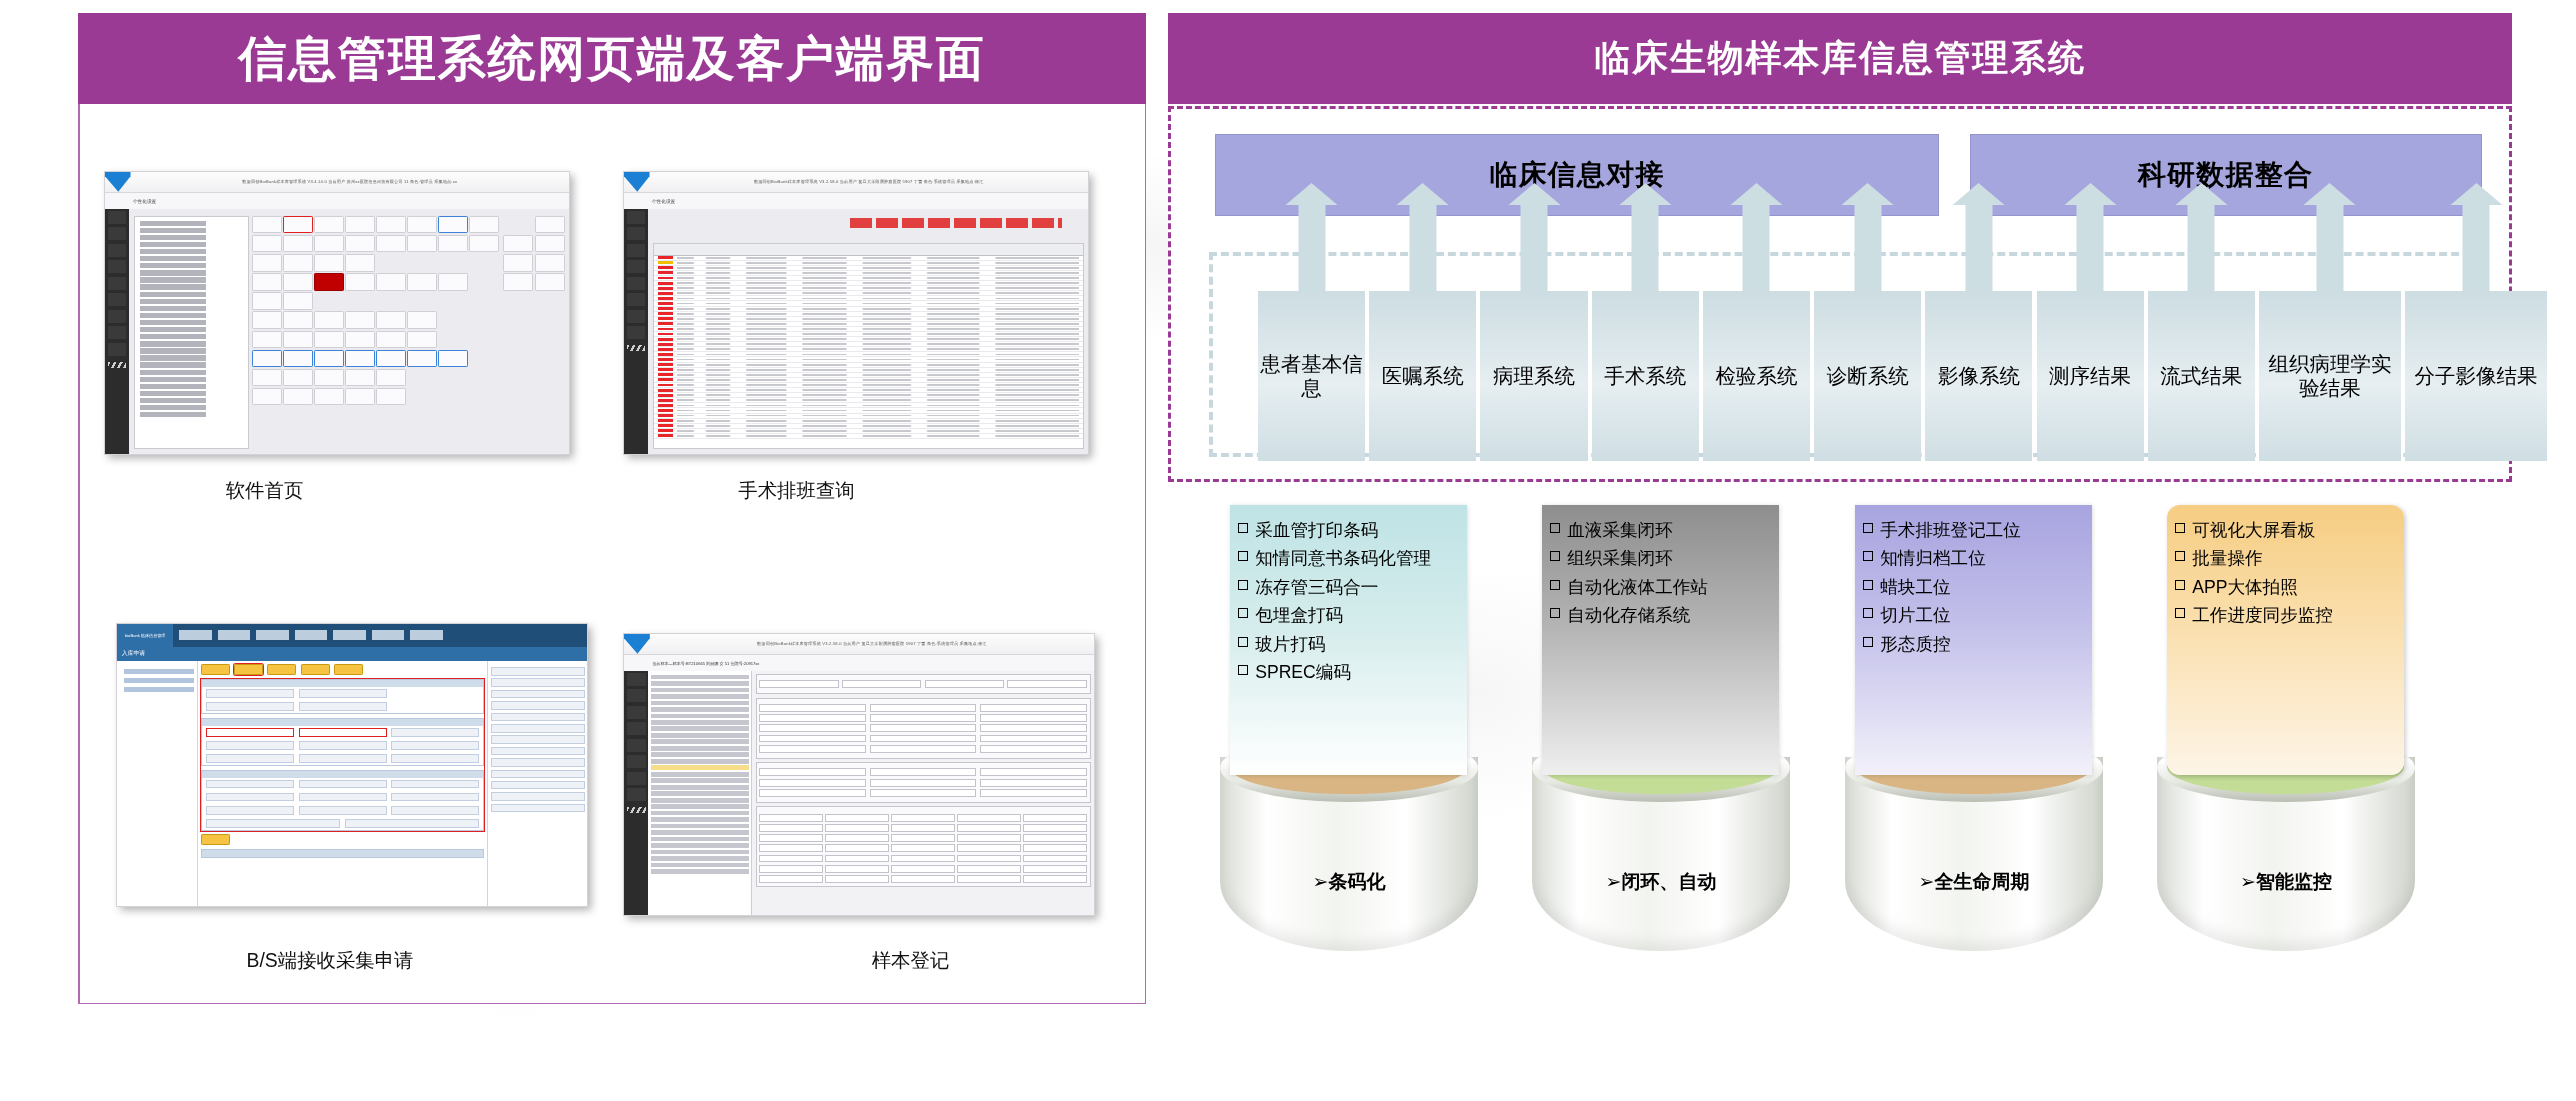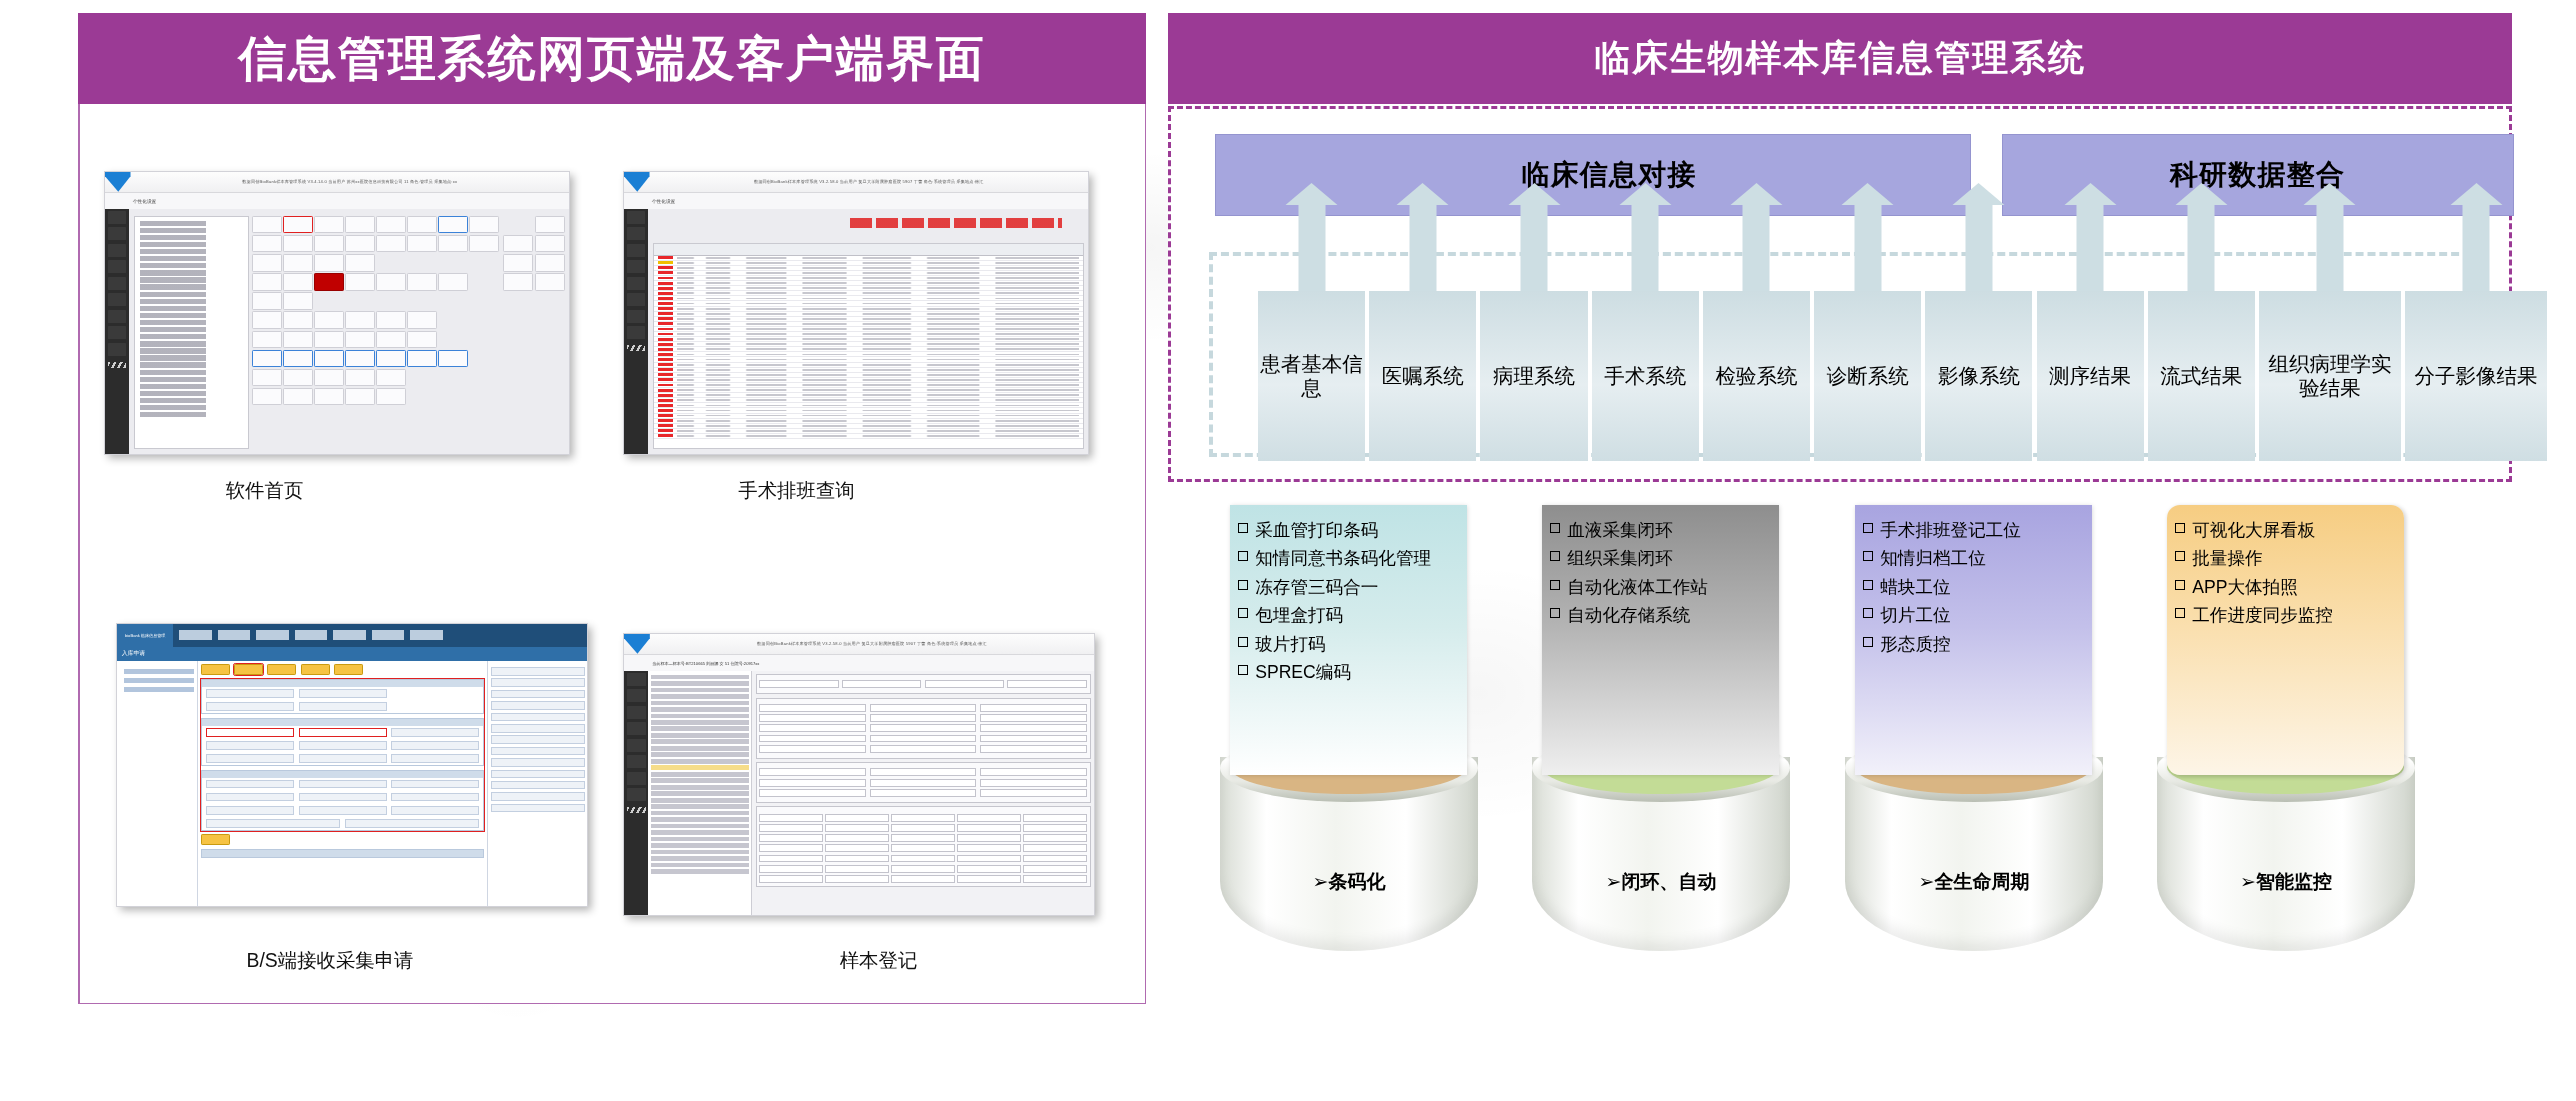--- a/index.html
+++ b/index.html
@@ -113,21 +113,21 @@
   .cfgrid i{height:5.9px;background:#fff;border:0.6px solid #c3c3cc;}
 
   
   .integration{position:absolute;left:1168px;top:106px;width:1344px;height:376px;
       background:#fff;border:3.5px dashed #9b3a95;box-sizing:border-box;}
   .banners{position:absolute;left:1215px;top:134px;width:1262px;height:82px;
       display:flex;gap:30.5px;}
   .banner{flex:1;background:#a6a6de;display:flex;align-items:center;justify-content:center;
       color:#000;font-size:28px;font-weight:bold;letter-spacing:1.2px;
       border:0.6px solid #9494cf;}
-  .banner.b1{flex:0 0 722px;padding-left:32px;}
+  .banner.b1{flex:0 0 722px;}
   .banner.b2{flex:0 0 510px;}
 
   .dashbox{position:absolute;left:1209px;top:252px;width:1274px;height:205px;
       border:4.1px dashed #c6d8dd;box-sizing:border-box;background:transparent;}
 
   .sources{position:absolute;left:1258px;top:235px;width:1289px;height:226px;
       display:flex;align-items:flex-end;gap:4.1px;}
   .src{position:relative;flex:1;height:170px;
       background:linear-gradient(180deg,#cddde2 0%,#e6eef1 55%,#cfdee3 100%);
       display:flex;align-items:center;justify-content:center;text-align:center;
@@ -646,21 +646,21 @@
                   <i></i>
                   <i></i>
               </div>
             </div>
           </div>
         </div>
       </div>
     </div>
   </div>
 </div>
-<div class="caption" style="left:802px;top:944px;width:153px;height:33px;text-align:right;">样本登记</div>
+<div class="caption" style="left:834px;top:944px;width:153px;height:33px;text-align:right;">样本登记</div>
 
 <div class="right-header">
   <span class="t">临床生物样本库信息管理系统</span>
 </div>
 
 <div class="integration"></div>
 
 <div class="banners">
   <div class="banner b1">临床信息对接</div>
   <div class="banner b2">科研数据整合</div>

